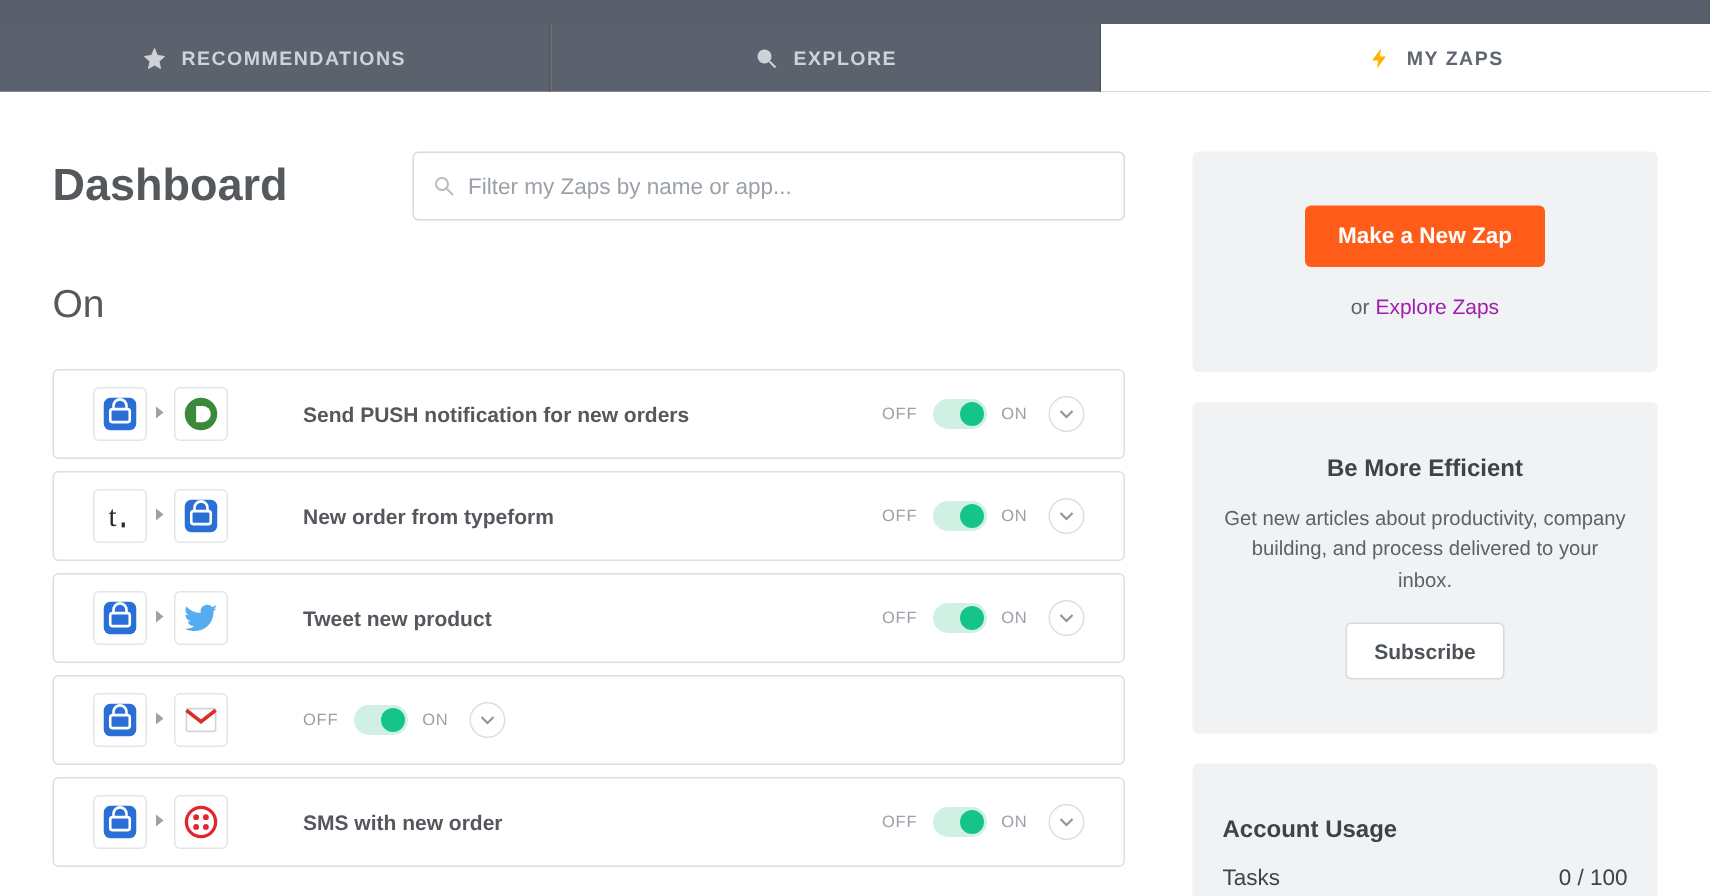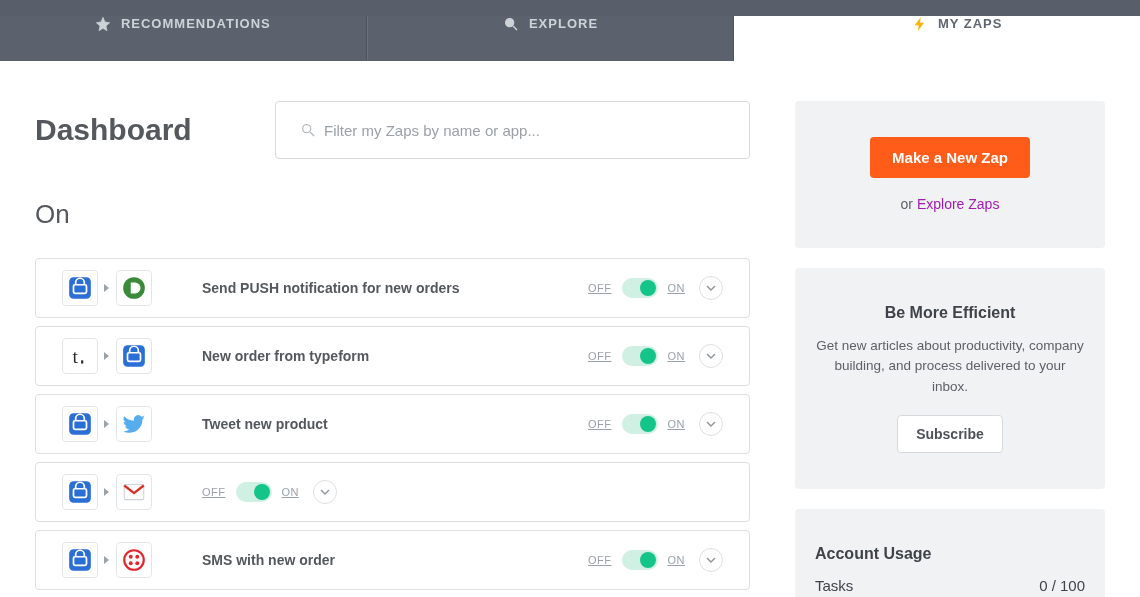--- a/index.html
+++ b/index.html
@@ -10,21 +10,21 @@
   width: 1140px;
 }
 .tabbar {
   display: flex;
   height: 61px;
   background: #585f6a;
 }
 .tab {
   flex: 1;
   display: flex;
-  align-items: flex-start;
+  align-items: center;
   justify-content: center;
   gap: 10px;
   color: #cfd3d8;
   font-weight: 700;
   letter-spacing: 1px;
   font-size: 13px;
   background: #5b626d;
   border-right: 1px solid #4e555f;
   border-left: 1px solid #6a6f78;
   cursor: pointer;
@@ -55,26 +55,26 @@
   margin-bottom: 40px;
 }
 .page-title {
   font-size: 30px;
   color: #55595e;
   font-weight: 700;
   width: 240px;
 }
 .filter {
   flex:1;
-  height:58px;
+  height:46px;
   border:1px solid #d7dadd;
   border-radius:4px;
   display:flex;
   align-items:center;
-  padding:0 24px;
+  padding:0 12px;
   color:#9aa1a8;
 }
 .filter svg { width:16px; height:16px; stroke:#b7bcc1; fill:none; margin-right:8px; }
 .filter input {
   border:none; outline:none; font-size:15px; color:#55595e; flex:1;
 }
 .filter input::placeholder { color:#9aa1a8; }
 
 .section-title {
   font-size: 26px;
@@ -112,21 +112,20 @@
   font-weight:700;
   flex:1;
 }
 .toggle-wrap {
   display:flex;
   align-items:center;
   gap:10px;
   font-size:11px;
   color:#9aa1a8;
   letter-spacing:0.5px;
-  text-decoration:underline;
 }
 .toggle {
   width:36px; height:20px;
   border-radius:20px;
   background:#c8ccd0;
   position:relative;
   cursor:pointer;
 }
 .toggle.on { background:#d0f0e4; }
 .toggle .knob {

